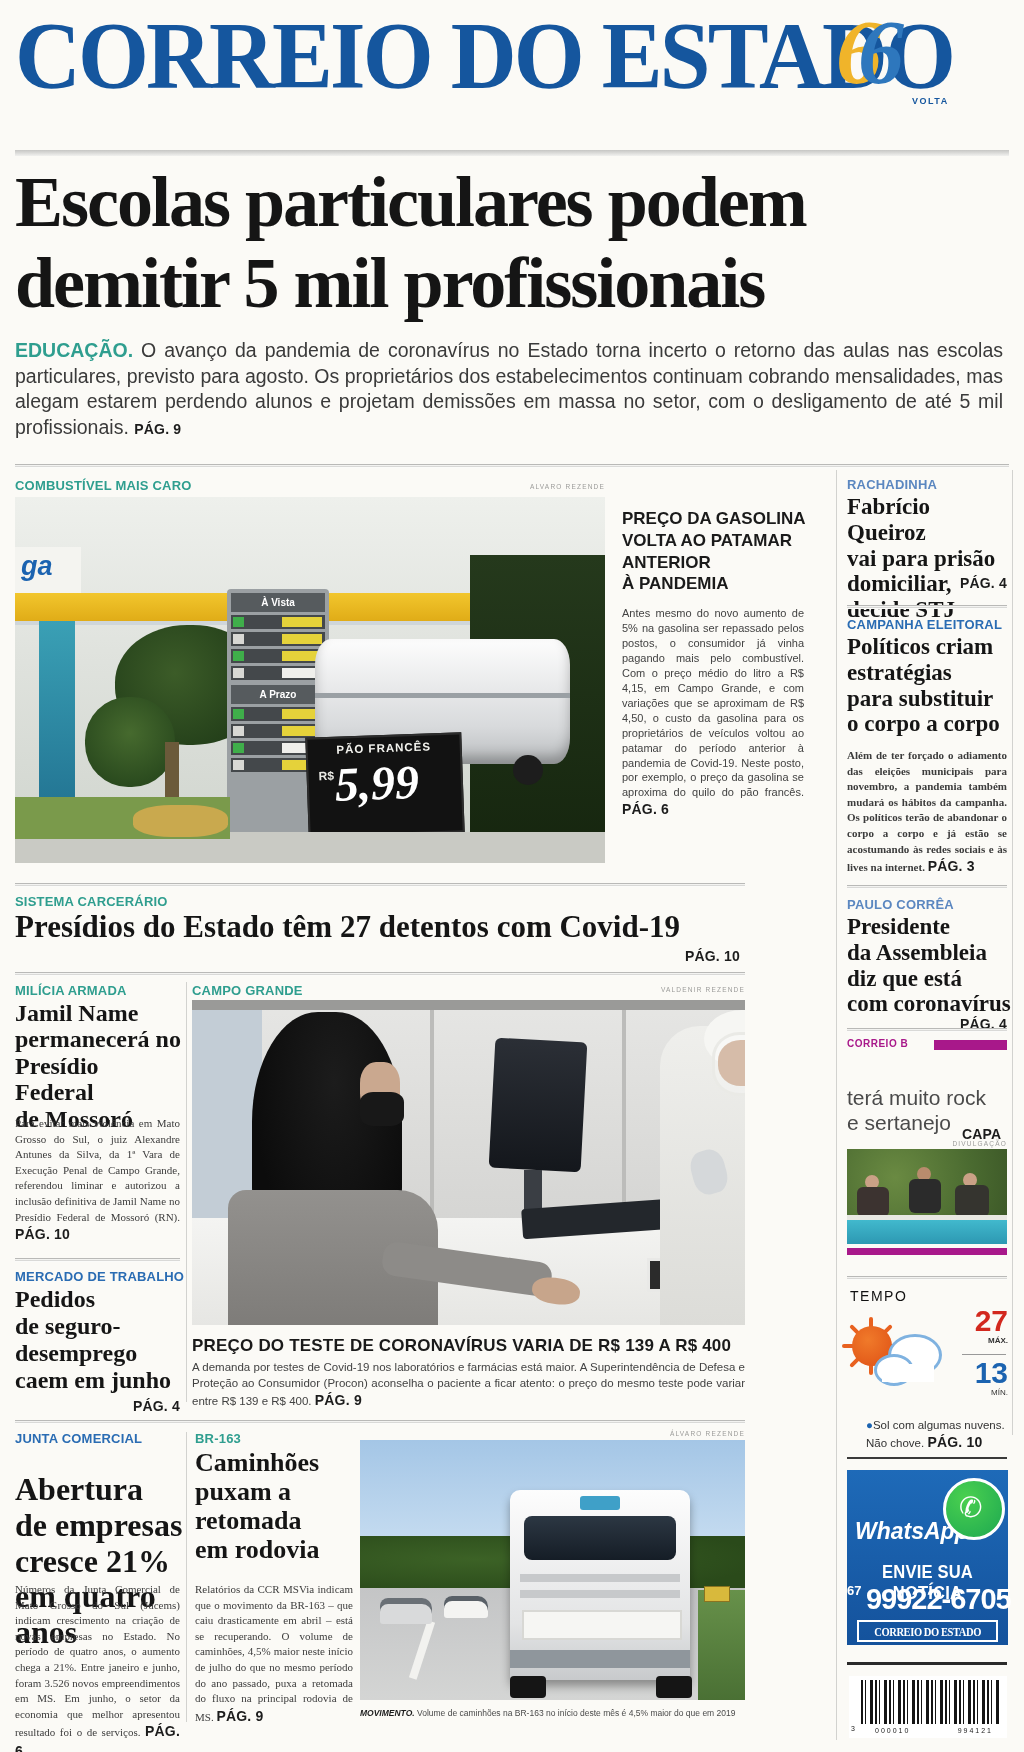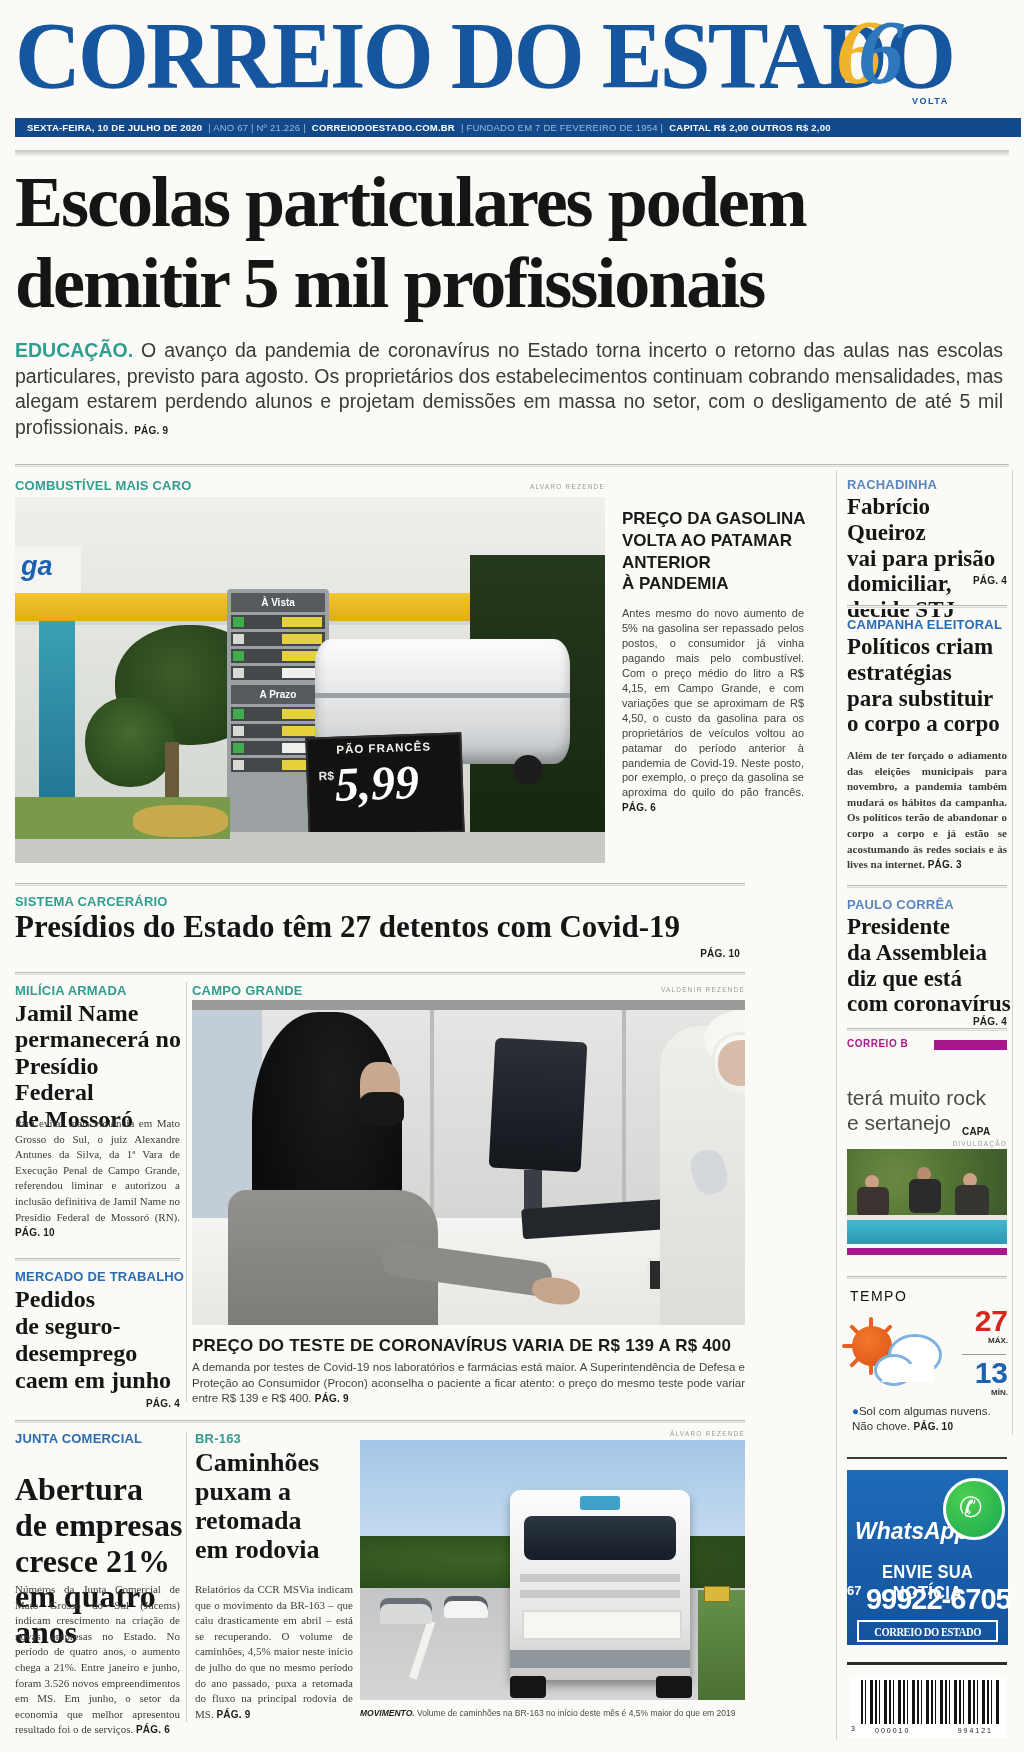--- a/index.html
+++ b/index.html
@@ -7,21 +7,21 @@
   .ab{position:absolute;}
   .groove{background:linear-gradient(#b9b9b7 0 1px,#f3f3f1 1px 2px,#d9d9d7 2px 3px,#fbfbf9 3px);}
   .bigbar{background:linear-gradient(#c6c6c4,#f1f1ef);}
   .vr{background:#d2d2cf;width:1px;}
   .kick{font-weight:bold;font-size:13px;line-height:1;letter-spacing:.2px;}
   .teal{color:#2f9e8f;} .blue{color:#2a6cb3;} .steel{color:#5b87c0;} .mag{color:#a8188a;}
   .hl{font-family:"Liberation Serif",serif;font-weight:bold;color:#151515;white-space:pre-line;}
   .sans-hl{font-weight:bold;color:#1a1a1a;white-space:pre-line;}
   .body-s{font-family:"Liberation Serif",serif;font-size:11px;line-height:1.42;color:#3c3c3c;text-align:justify;}
   .body-n{font-size:11px;line-height:1.36;color:#424242;text-align:justify;}
-  .pg{font-family:"Liberation Sans",sans-serif;font-weight:bold;font-size:10px;color:#1c1c1c;letter-spacing:.2px;}
+  .pg{font-family:"Liberation Sans",sans-serif;font-weight:bold;font-size:14px;color:#1c1c1c;letter-spacing:.2px;}
   .credit{font-size:6.5px;color:#9b9b99;letter-spacing:1.2px;text-align:right;}
   .photo{overflow:hidden;background:#ddd;}
   .masthead{font-family:"Liberation Serif",serif;font-weight:bold;font-size:96px;line-height:1;color:#15569e;letter-spacing:-3px;white-space:nowrap;transform:scaleX(.95);transform-origin:left top;}
   .six{font-family:"Liberation Serif",serif;font-style:italic;font-weight:bold;font-size:92px;line-height:1;}
   .datebar{background:#11498a;color:#fff;display:flex;align-items:center;gap:6px;padding-left:12px;font-size:9.5px;font-weight:bold;letter-spacing:.2px;white-space:nowrap;}
   .datebar .lt{color:#9db9dc;font-weight:normal;}
   .cloud{background:#fff;border:3px solid #7fb2e0;border-radius:50%;}
   .ray{background:#e8611f;height:4px;width:58px;border-radius:2px;}
   .bars{background:repeating-linear-gradient(90deg,#141414 0 2px,#fff 2px 4px,#141414 4px 5px,#fff 5px 9px,#141414 9px 12px,#fff 12px 14px);}
 </style>
@@ -29,27 +29,20 @@
 <body>
 
 <div class="page">
 
   <div class="ab masthead" style="left:15px;top:8px;">CORREIO DO ESTADO</div>
   <div class="ab" style="left:836px;top:6px;">
     <span class="six" style="color:#f0b42a;">6</span><span class="six" style="color:#2e77bd;margin-left:-24px;">6</span>
   </div>
   <div class="ab" style="left:912px;top:96px;font-size:9px;font-weight:bold;color:#15569e;letter-spacing:1.5px;">VOLTA</div>
 
-  <div class="ab datebar" style="left:15px;top:118px;width:994px;height:19px;">
-    <span>SEXTA-FEIRA, 10 DE JULHO DE 2020</span>
-    <span class="lt">| ANO 67 | Nº 21.226 |</span>
-    <span>CORREIODOESTADO.COM.BR</span>
-    <span class="lt">| FUNDADO EM 7 DE FEVEREIRO DE 1954 |</span>
-    <span>CAPITAL R$ 2,00 OUTROS R$ 2,00</span>
-  </div>
 
   <div class="ab bigbar" style="left:15px;top:150px;width:994px;height:6px;"></div>
   <div class="ab hl" style="left:15px;top:162px;width:985px;font-size:72px;line-height:1.13;letter-spacing:-2px;">Escolas particulares podem
 demitir 5 mil profissionais</div>
   <p class="ab" style="left:15px;top:338px;width:988px;margin:0;font-size:19.5px;line-height:1.32;color:#3a3a3a;text-align:justify;">
     <span class="teal" style="font-weight:bold;">EDUCAÇÃO.</span><span> O avanço da pandemia de coronavírus no Estado torna incerto o retorno das aulas nas escolas particulares, previsto para agosto. Os proprietários dos estabelecimentos continuam cobrando mensalidades, mas alegam estarem perdendo alunos e projetam demissões em massa no setor, com o desligamento de até 5 mil profissionais.</span> <span class="pg">PÁG. 9</span>
   </p>
 
   <div class="ab groove" style="left:15px;top:464px;width:994px;height:4px;"></div>
 
@@ -189,23 +182,23 @@
     <div class="ab cloud" style="left:26px;top:46px;width:34px;height:26px;"></div>
     <div class="ab" style="left:34px;top:56px;width:52px;height:18px;background:#fff;"></div>
   </div>
   <div class="ab" style="left:958px;top:1306px;width:50px;text-align:right;">
     <div style="font-size:30px;font-weight:bold;color:#d2281e;line-height:1;">27</div>
     <div style="font-size:8px;font-weight:bold;color:#333;">MÁX.</div>
   </div>
   <div class="ab" style="left:962px;top:1354px;width:44px;border-top:1px solid #999;"></div>
   <div class="ab" style="left:958px;top:1358px;width:50px;text-align:right;">
     <div style="font-size:30px;font-weight:bold;color:#1b63b0;line-height:1;">13</div>
-    <div style="font-size:8px;font-weight:bold;color:#333;">MÍN.</div>
-  </div>
-  <p class="ab" style="left:850px;top:1402px;width:156px;margin:2px;font-size:11.5px;line-height:1.3;color:#333;">
+    <div style="font-size:8px;font-weight:normal;color:#333;">MÍN.</div>
+  </div>
+  <p class="ab" style="left:850px;top:1402px;width:156px;margin:16px;font-size:11.5px;line-height:1.3;color:#333;">
     <span style="color:#1b63b0;font-weight:bold;">●</span><span>Sol com algumas nuvens. Não chove.</span> <span class="pg">PÁG. 10</span>
   </p>
 
   <div class="ab" style="left:847px;top:1457px;width:160px;height:2px;background:#3a3a3a;"></div>
 
   <div class="ab" style="left:847px;top:1470px;width:161px;height:175px;background:linear-gradient(180deg,#1e6ab8,#14529c);">
     <div class="ab" style="left:8px;top:48px;font-size:23px;font-weight:bold;font-style:italic;color:#fff;">WhatsApp</div>
     <div class="ab" style="left:96px;top:8px;width:56px;height:56px;background:radial-gradient(circle at 35% 30%,#4ad04f,#1da851);border:3px solid #fff;border-radius:50%;">
       <span style="position:absolute;left:13px;top:10px;color:#fff;font-size:28px;">✆</span>
     </div>

